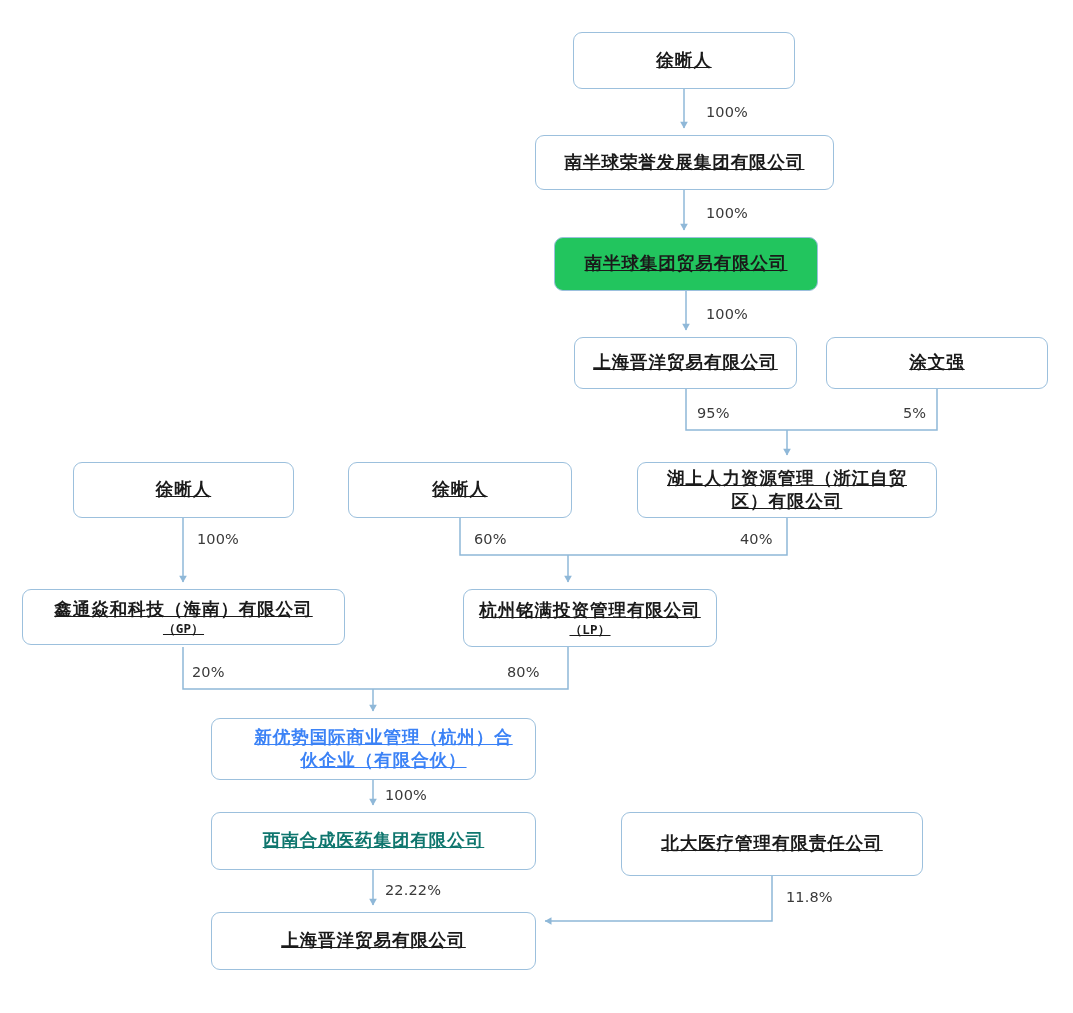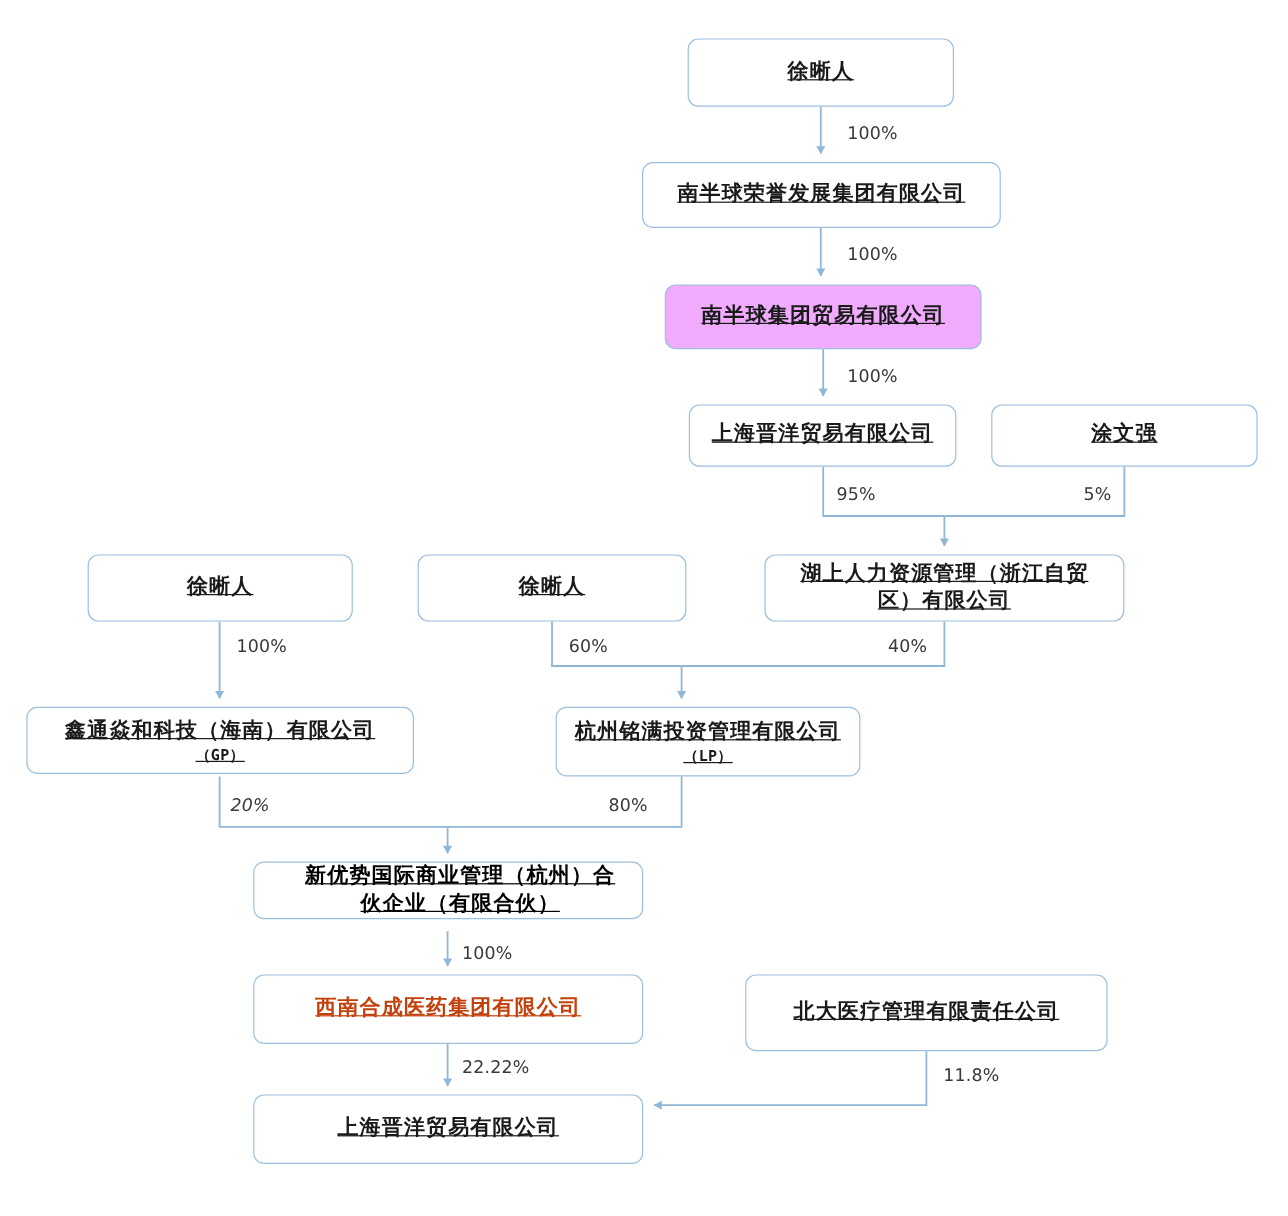--- a/index.html
+++ b/index.html
@@ -116,21 +116,21 @@
     </g>
   </svg>
 
   <div id="nodes">
       <div class="node" style="left: 573px; top: 32px; width: 222px; height: 57px; border-color: rgb(156, 192, 221); background: rgb(255, 255, 255); color: rgb(26, 26, 26);">
         <div class="title">徐晰人</div>
       </div>
       <div class="node" style="left: 535px; top: 135px; width: 299px; height: 55px; border-color: rgb(156, 192, 221); background: rgb(255, 255, 255); color: rgb(26, 26, 26);">
         <div class="title">南半球荣誉发展集团有限公司</div>
       </div>
-      <div class="node" style="left: 554px; top: 237px; width: 264px; height: 54px; border-color: rgb(156, 192, 221); background: #f0abfc; color: rgb(26, 26, 26);">
+      <div class="node" style="left: 554px; top: 237px; width: 264px; height: 54px; border-color: rgb(156, 192, 221); background: #22c55e; color: rgb(26, 26, 26);">
         <div class="title">南半球集团贸易有限公司</div>
       </div>
       <div class="node" style="left: 574px; top: 337px; width: 223px; height: 52px; border-color: rgb(156, 192, 221); background: rgb(255, 255, 255); color: rgb(26, 26, 26);">
         <div class="title">上海晋洋贸易有限公司</div>
       </div>
       <div class="node" style="left: 826px; top: 337px; width: 222px; height: 52px; border-color: rgb(156, 192, 221); background: rgb(255, 255, 255); color: rgb(26, 26, 26);">
         <div class="title">涂文强</div>
       </div>
       <div class="node" style="left: 637px; top: 462px; width: 300px; height: 56px; border-color: rgb(156, 192, 221); background: rgb(255, 255, 255); color: rgb(26, 26, 26);">
         <div class="title">湖上人力资源管理（浙江自贸
@@ -143,43 +143,43 @@
         <div class="title">徐晰人</div>
       </div>
       <div class="node" style="left: 22px; top: 589px; width: 323px; height: 56px; border-color: rgb(156, 192, 221); background: rgb(255, 255, 255); color: rgb(26, 26, 26);">
         <div class="title">鑫通焱和科技（海南）有限公司</div>
         <div class="subtitle">（GP）</div>
       </div>
       <div class="node" style="left: 463px; top: 589px; width: 254px; height: 58px; border-color: rgb(156, 192, 221); background: rgb(255, 255, 255); color: rgb(26, 26, 26);">
         <div class="title">杭州铭满投资管理有限公司</div>
         <div class="subtitle">（LP）</div>
       </div>
-      <div class="node" style="left: 211px; top: 718px; width: 325px; height: 48px; border-color: rgb(156, 192, 221); background: rgb(255, 255, 255); color: #000000; padding-left: 20px;">
+      <div class="node" style="left: 211px; top: 718px; width: 325px; height: 62px; border-color: rgb(156, 192, 221); background: rgb(255, 255, 255); color: #3b82f6; padding-left: 20px;">
         <div class="title">新优势国际商业管理（杭州）合
 伙企业（有限合伙）</div>
       </div>
-      <div class="node" style="left: 211px; top: 812px; width: 325px; height: 58px; border-color: rgb(156, 192, 221); background: rgb(255, 255, 255); color: #c2410c;">
+      <div class="node" style="left: 211px; top: 812px; width: 325px; height: 58px; border-color: rgb(156, 192, 221); background: rgb(255, 255, 255); color: #0f766e;">
         <div class="title">西南合成医药集团有限公司</div>
       </div>
       <div class="node" style="left: 621px; top: 812px; width: 302px; height: 64px; border-color: rgb(156, 192, 221); background: rgb(255, 255, 255); color: rgb(26, 26, 26); align-items: center;">
         <div class="title">北大医疗管理有限责任公司</div>
       </div>
       <div class="node" style="left: 211px; top: 912px; width: 325px; height: 58px; border-color: rgb(156, 192, 221); background: rgb(255, 255, 255); color: rgb(26, 26, 26);">
         <div class="title">上海晋洋贸易有限公司</div>
       </div>
     </div>
   <div id="labels">
       <div class="pct" style="left: 706px; top: 104px; color: rgb(58, 58, 58);">100%</div>
       <div class="pct" style="left: 706px; top: 205px; color: rgb(58, 58, 58);">100%</div>
       <div class="pct" style="left: 706px; top: 306px; color: rgb(58, 58, 58);">100%</div>
       <div class="pct" style="left: 697px; top: 405px; color: rgb(58, 58, 58);">95%</div>
       <div class="pct" style="left: 903px; top: 405px; color: rgb(58, 58, 58);">5%</div>
       <div class="pct" style="left: 197px; top: 531px; color: rgb(58, 58, 58);">100%</div>
       <div class="pct" style="left: 474px; top: 531px; color: rgb(58, 58, 58);">60%</div>
       <div class="pct" style="left: 740px; top: 531px; color: rgb(58, 58, 58);">40%</div>
-      <div class="pct" style="left: 192px; top: 664px; color: rgb(58, 58, 58); font-style: italic;">20%</div>
+      <div class="pct" style="left: 192px; top: 664px; color: rgb(58, 58, 58);">20%</div>
       <div class="pct" style="left: 507px; top: 664px; color: rgb(58, 58, 58);">80%</div>
       <div class="pct" style="left: 385px; top: 787px; color: rgb(58, 58, 58);">100%</div>
       <div class="pct" style="left: 385px; top: 882px; color: rgb(58, 58, 58);">22.22%</div>
       <div class="pct" style="left: 786px; top: 889px; color: rgb(58, 58, 58);">11.8%</div>
     </div>
 
 </div>
 
 </body></html>

